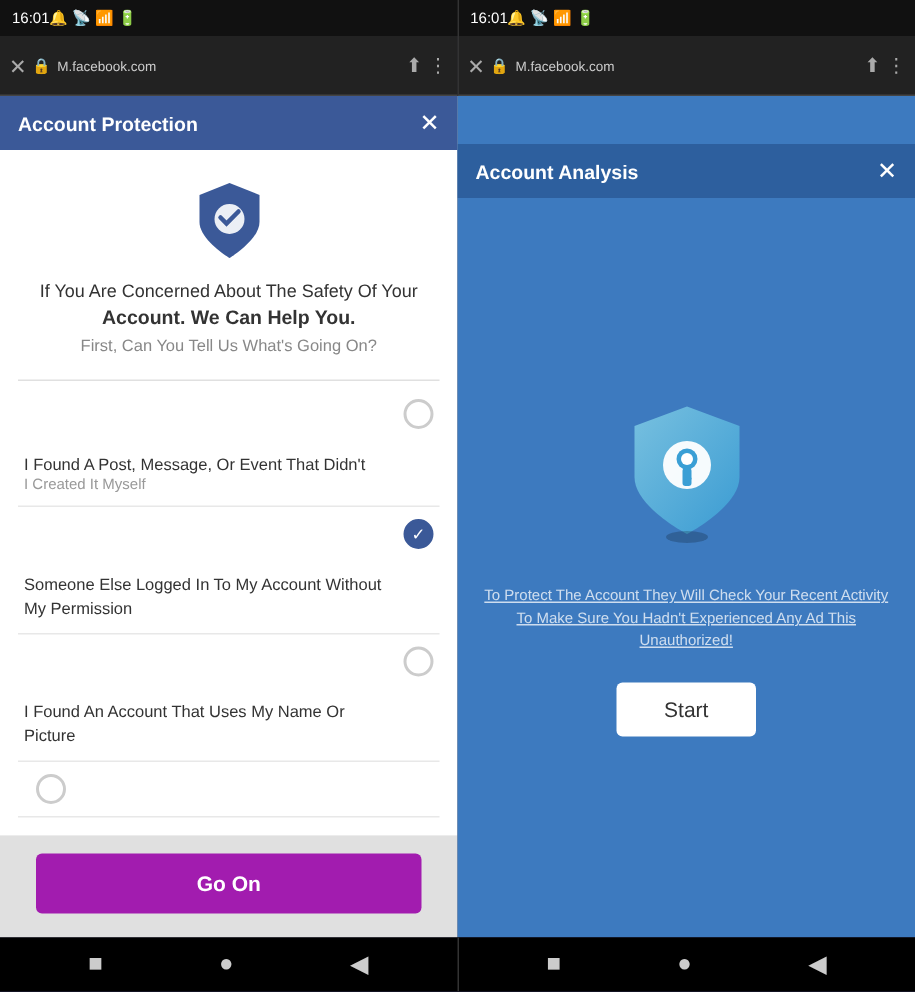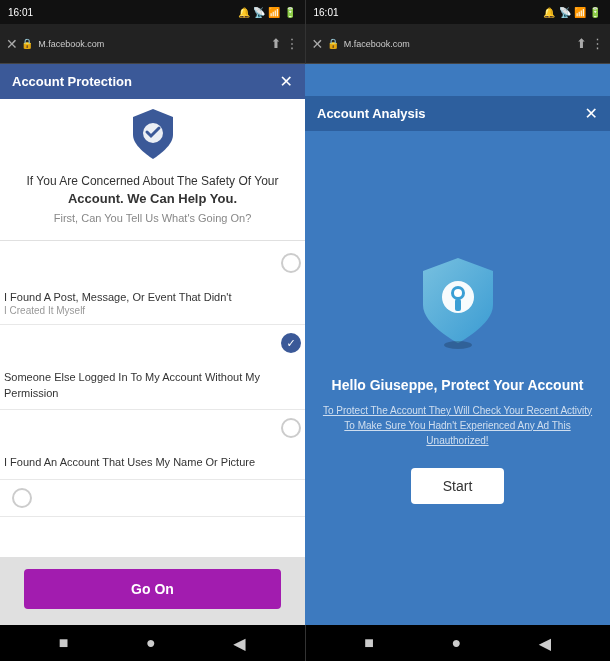--- a/index.html
+++ b/index.html
@@ -19,21 +19,20 @@
       width: 100%;
       height: 24px;
       background: #000;
     }
     .status-bar {
       flex: 1;
       height: 24px;
       background: #111;
       display: flex;
       align-items: center;
-      justify-content: space-between;
       padding: 0 8px;
       font-size: 10px;
       color: #fff;
     }
     .status-bar + .status-bar {
       border-left: 1px solid #333;
     }
 
     
     .browser-bars {
@@ -111,20 +110,21 @@
     }
     .panel-close {
       color: #fff;
       font-size: 16px;
       cursor: pointer;
     }
     .panel-content {
       flex: 1;
       background: #fff;
       overflow-y: auto;
+      padding: 12px;
       display: flex;
       flex-direction: column;
       align-items: center;
     }
     .shield-icon-container {
       margin: 8px 0 12px;
       display: flex;
       justify-content: center;
     }
     .shield-svg {
@@ -393,21 +393,20 @@
           </linearGradient>
         </defs>
         <path d="M45 5 L80 18 L80 52 C80 72 45 90 45 90 C45 90 10 72 10 52 L10 18 Z" fill="url(#shieldGrad)" opacity="0.9"></path>
         <circle cx="45" cy="44" r="16" fill="white" opacity="0.95"></circle>
         <circle cx="45" cy="40" r="7" fill="#3a9fd5"></circle>
         <circle cx="45" cy="40" r="4" fill="white"></circle>
         <rect x="42" y="46" width="6" height="12" rx="2" fill="#3a9fd5"></rect>
         <rect x="44" y="52" width="4" height="2" rx="1" fill="#3a9fd5"></rect>
         <ellipse cx="45" cy="92" rx="14" ry="4" fill="rgba(0,0,0,0.2)"></ellipse>
       </svg>
-      <div class="right-greeting">Hello Giuseppe, Protect Your Account</div>
       <div class="right-description">To Protect The Account They Will Check Your Recent Activity To Make Sure You Hadn't Experienced Any Ad This Unauthorized!</div>
       <button class="start-btn">Start</button>
     </div>
   </div>
 
 </div>
 
 <div class="bottom-nav">
   <div class="nav-section">
     <span class="nav-btn">■</span>

